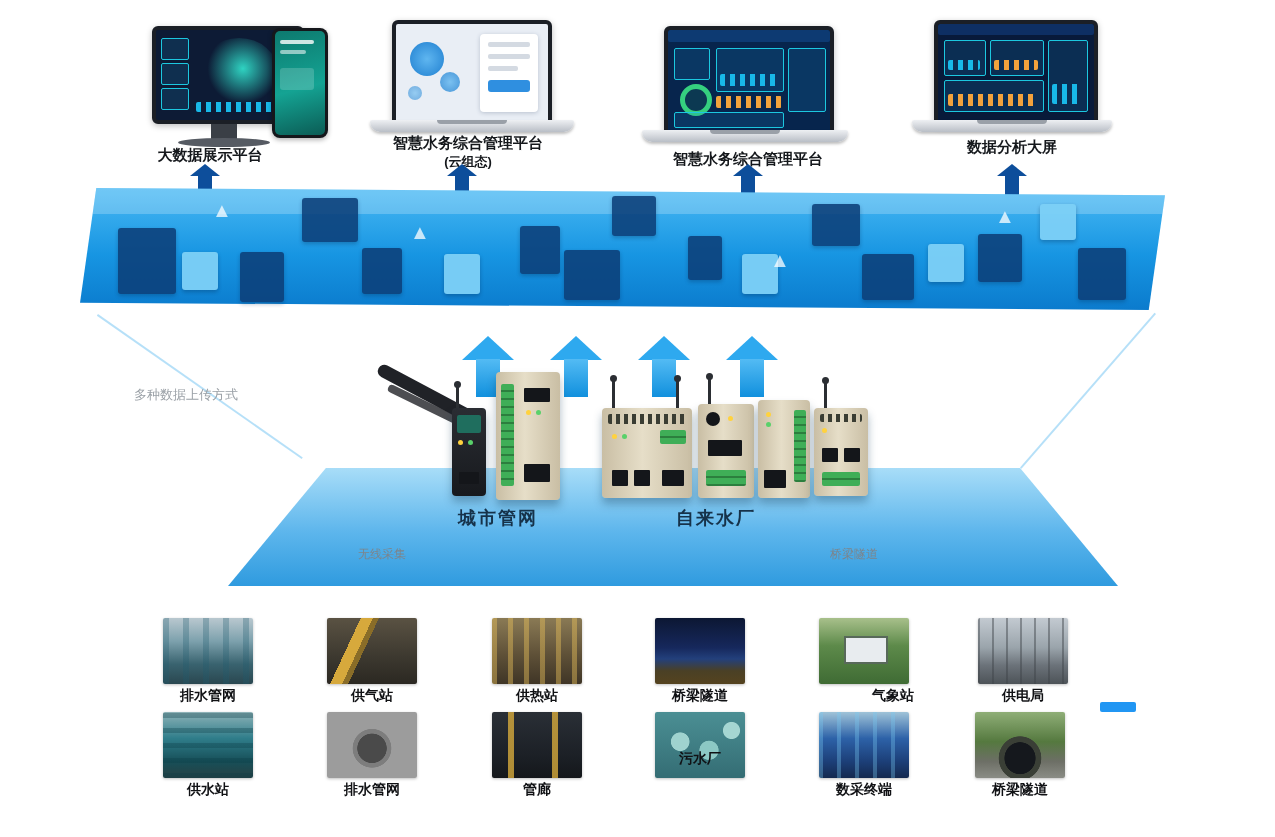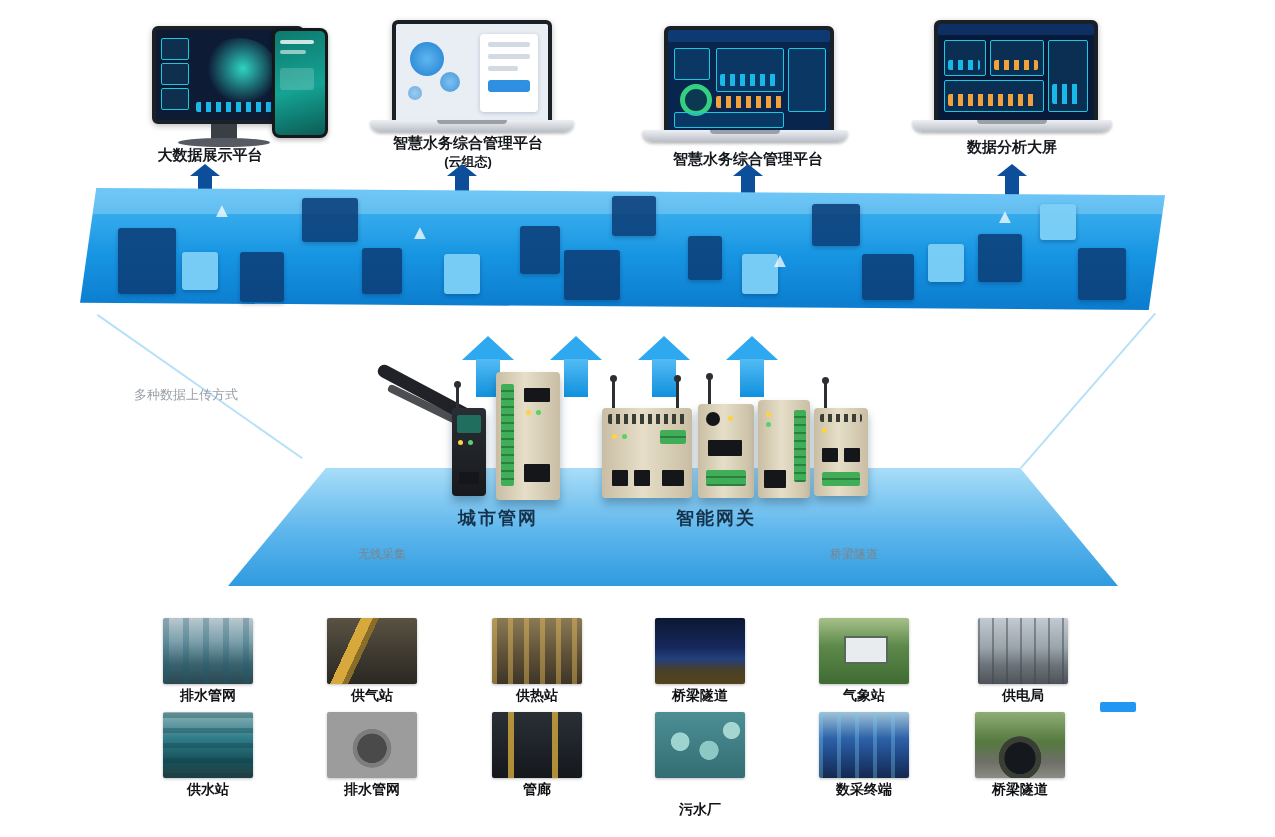--- a/index.html
+++ b/index.html
@@ -260,48 +260,48 @@
   <div class="ant" style="left:824px;top:382px;height:26px;"></div>
   <div class="dev beige" style="left:814px;top:408px;width:54px;height:88px;">
     <div class="w" style="left:6px;top:6px;width:42px;height:8px;background:repeating-linear-gradient(90deg,#3a3d33 0 4px,transparent 4px 8px);"></div>
     <div class="led" style="left:8px;top:20px;"></div>
     <div class="port" style="left:8px;top:40px;width:16px;height:14px;"></div>
     <div class="port" style="left:30px;top:40px;width:16px;height:14px;"></div>
     <div class="grn" style="left:8px;top:64px;width:38px;height:14px;"></div>
   </div>
 
   <div class="dev-label" style="left:458px;top:506px;">城市管网</div>
-  <div class="dev-label" style="left:676px;top:506px;">智能网关</div>
+  <div class="dev-label" style="left:676px;top:506px;">自来水厂</div>
 
   <div class="link-label" style="left:358px;top:546px;">无线采集</div>
   <div class="link-label" style="left:830px;top:546px;">桥梁隧道</div>
 
   <div class="photo p1" style="left:163px;top:618px;"></div>
   <div class="photo p2" style="left:327px;top:618px;"></div>
   <div class="photo p3" style="left:492px;top:618px;"></div>
   <div class="photo p4" style="left:655px;top:618px;"></div>
   <div class="photo p5" style="left:819px;top:618px;"></div>
   <div class="photo p6" style="left:978px;top:618px;"></div>
 
   <div class="site-label" style="left:158px;top:687px;">排水管网</div>
   <div class="site-label" style="left:322px;top:687px;">供气站</div>
   <div class="site-label" style="left:487px;top:687px;">供热站</div>
   <div class="site-label" style="left:650px;top:687px;">桥梁隧道</div>
-  <div class="site-label" style="left:814px;top:687px;">气象站</div>
+  <div class="site-label" style="left:814px;top:687px;text-align:right;">气象站</div>
   <div class="site-label" style="left:973px;top:687px;">供电局</div>
 
   <div class="dash" style="left:1100px;top:702px;"></div>
 
   <div class="photo p7" style="left:163px;top:712px;"></div>
   <div class="photo p8" style="left:327px;top:712px;"></div>
   <div class="photo p9" style="left:492px;top:712px;"></div>
   <div class="photo p10" style="left:655px;top:712px;"></div>
   <div class="photo p11" style="left:819px;top:712px;"></div>
   <div class="photo p12" style="left:975px;top:712px;"></div>
 
   <div class="site-label" style="left:158px;top:781px;">供水站</div>
   <div class="site-label" style="left:322px;top:781px;">排水管网</div>
   <div class="site-label" style="left:487px;top:781px;">管廊</div>
-  <div class="site-label" style="left:650px;top:801px;text-align:center;">污水厂</div>
+  <div class="site-label" style="left:650px;top:750px;text-align:center;">污水厂</div>
   <div class="site-label" style="left:814px;top:781px;">数采终端</div>
   <div class="site-label" style="left:970px;top:781px;">桥梁隧道</div>
 
 </div>
 
 </body></html>

